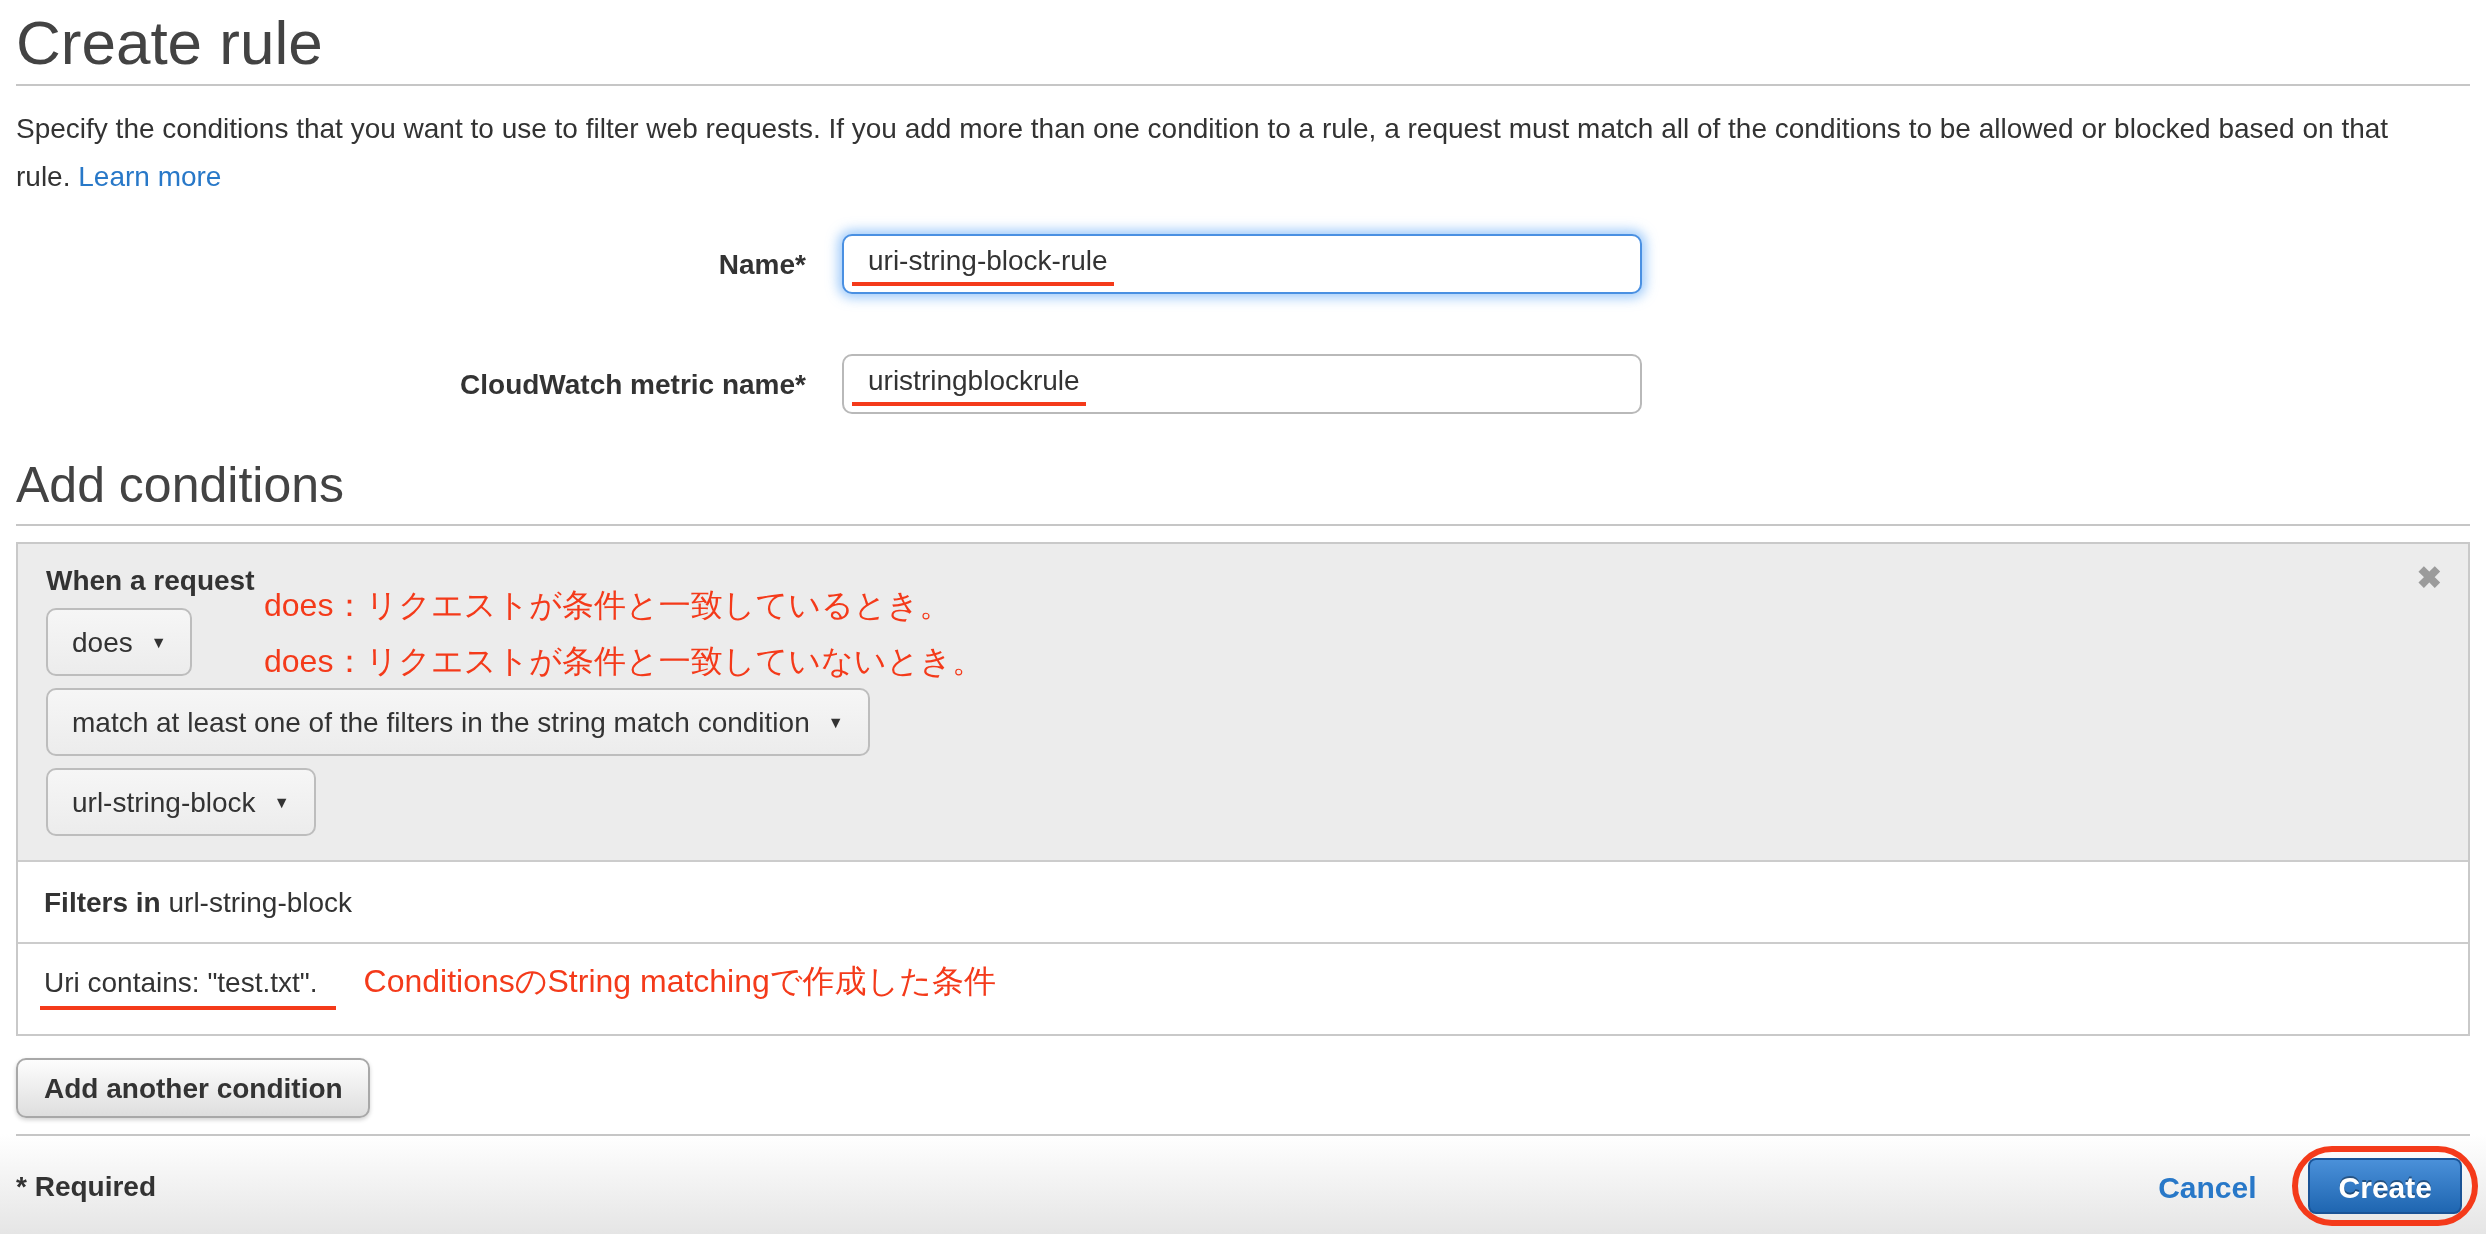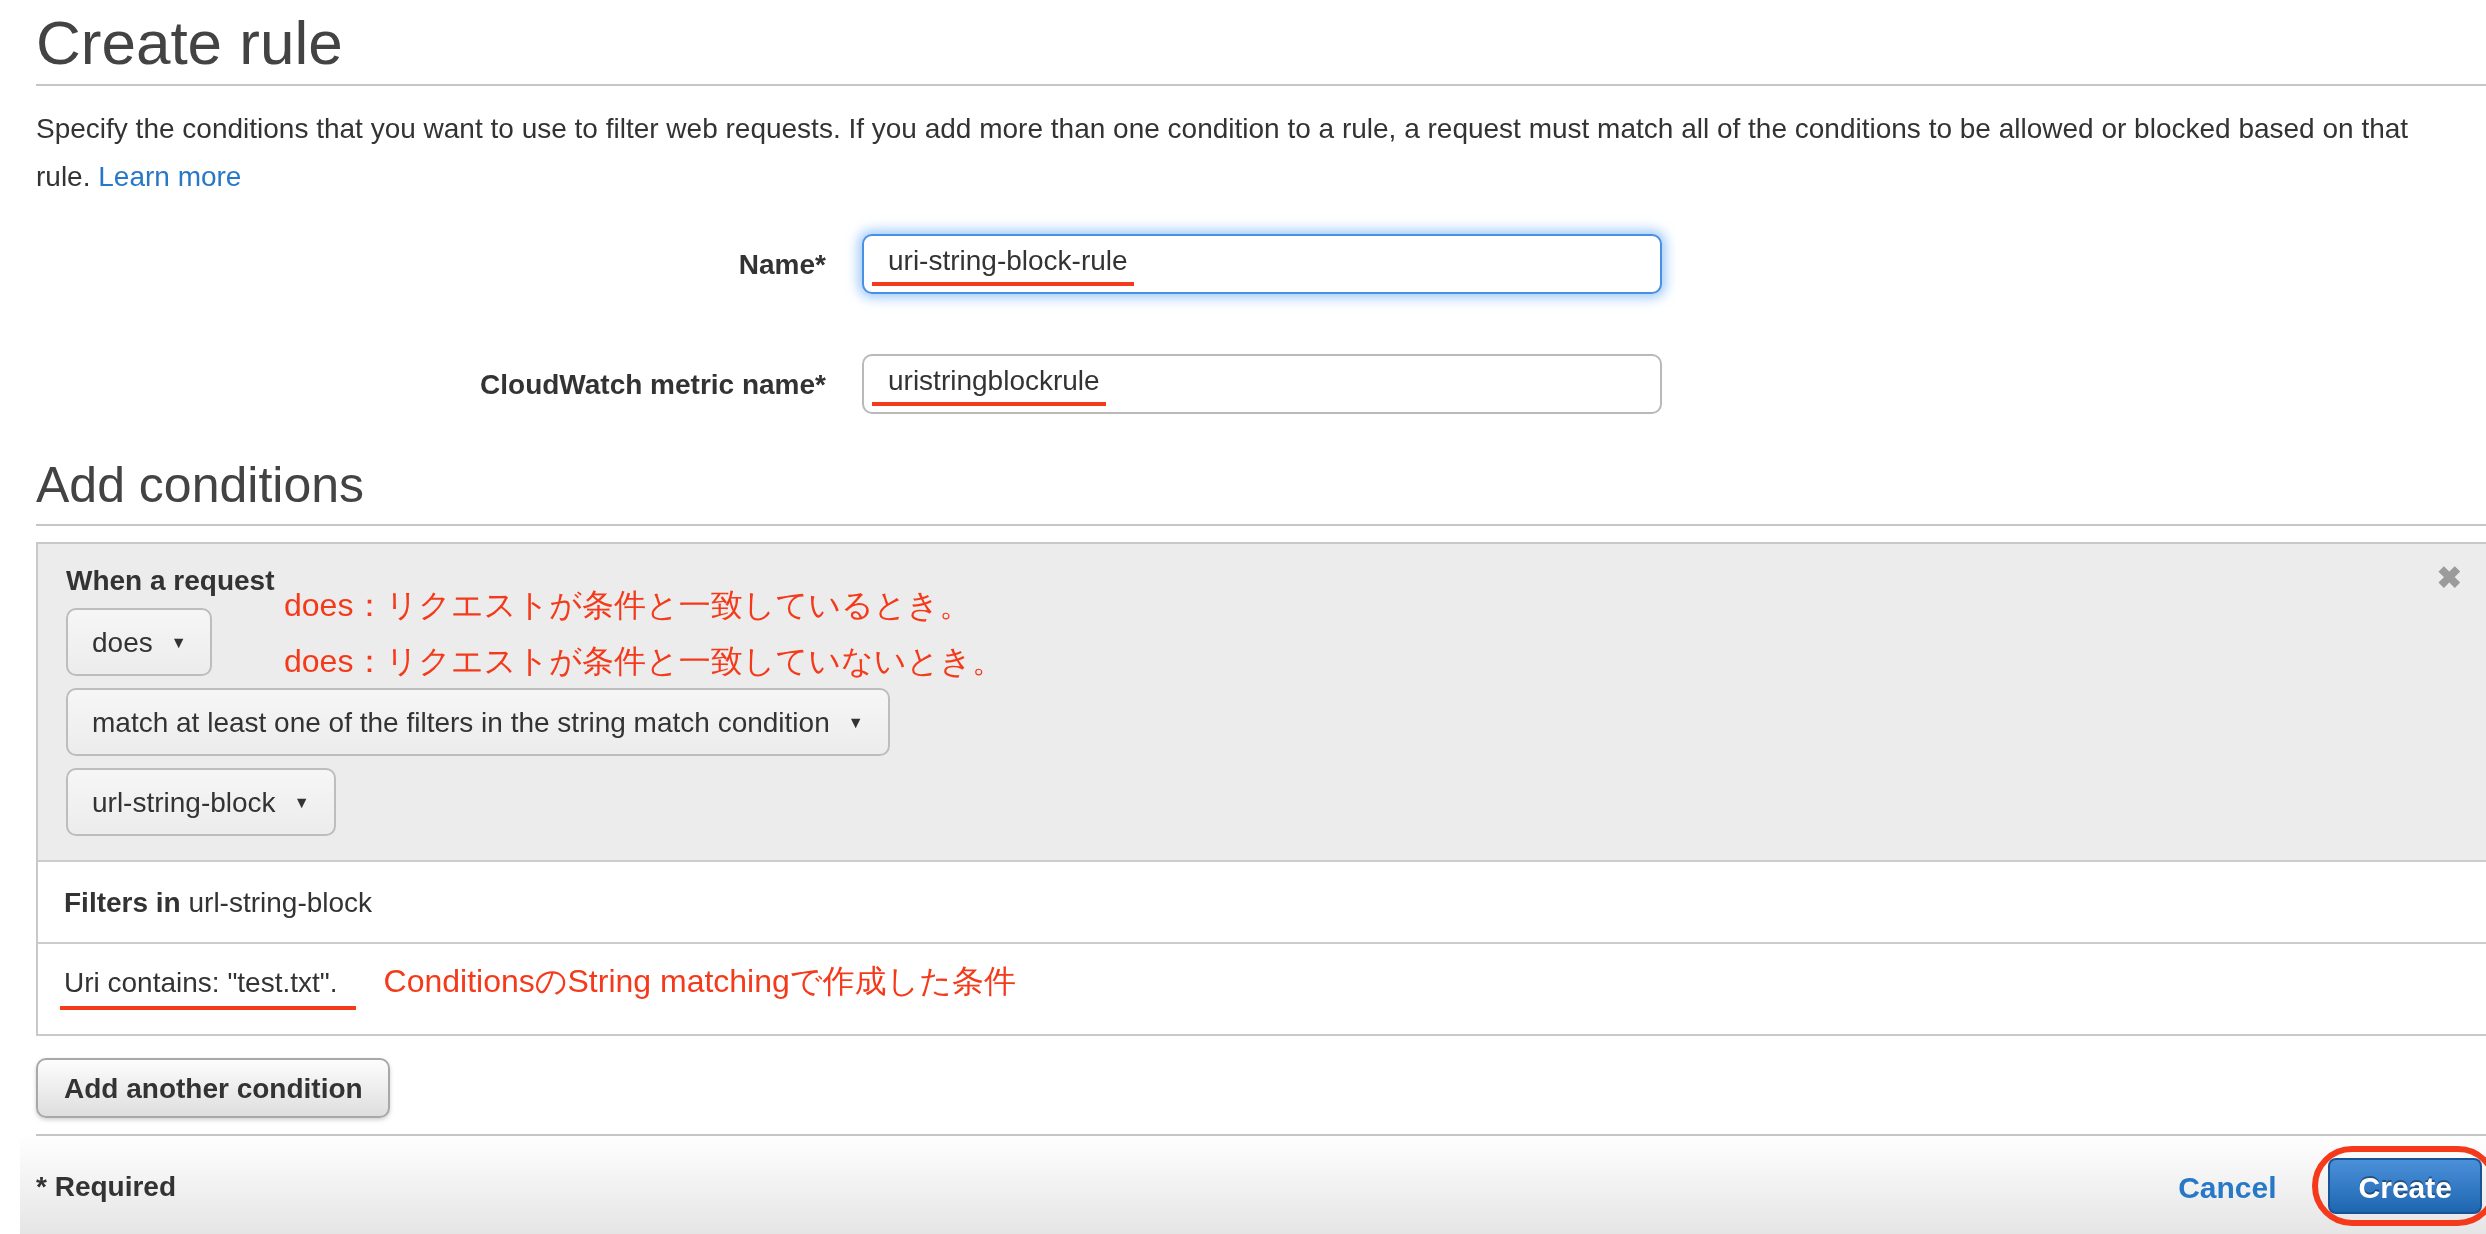--- a/index.html
+++ b/index.html
@@ -1,18 +1,18 @@
 <!DOCTYPE html>
 <html style="--annotation: #f43a1a; --link: #2878c8; --focus_border: #4a90e2; --create_top: #4a90d9; --create_bottom: #1f66b1; --panel_bg: #ececec;"><head>
 <meta charset="utf-8">
 <style>
   * { box-sizing: border-box; }
   html, body { margin: 0; padding: 0; background: #fff; }
 
-  .viewport { width: 2486px; height: 1234px; overflow: hidden; background: #fff; padding-left: 20px; }
+  .viewport { width: 2486px; height: 1234px; overflow: hidden; background: #fff; }
   .page {
     width: 1243px; height: 617px;
     transform: scale(2); transform-origin: 0 0;
     position: relative; background: #fff;
     font-family: "Liberation Sans", "DejaVu Sans", sans-serif;
     color: #333;
   }
   .content { padding: 0 8px; }
 
   .page-title {

